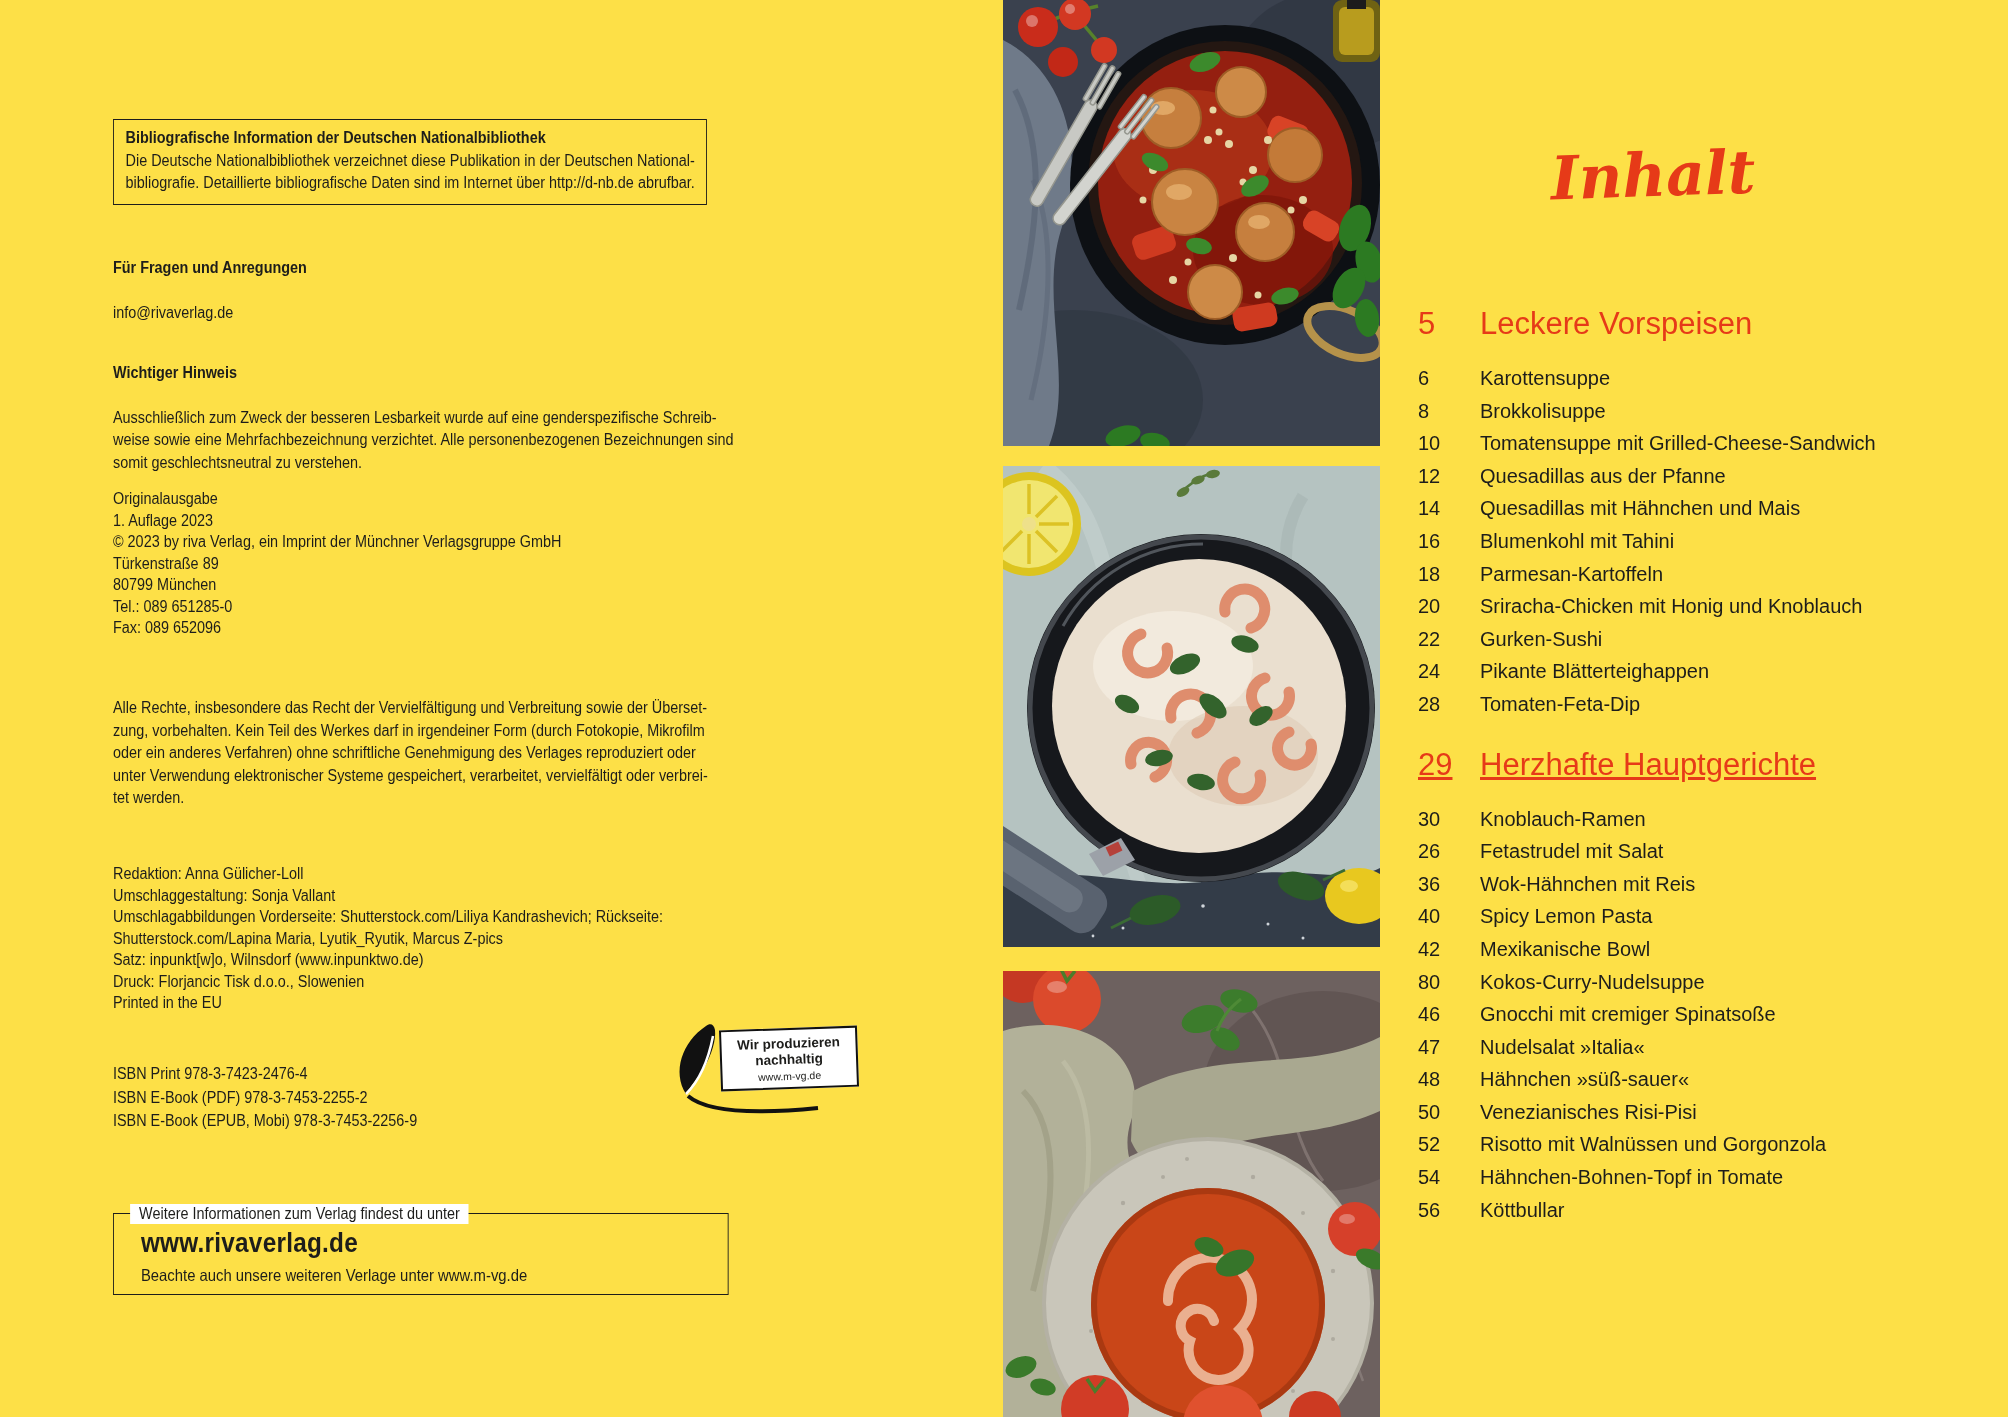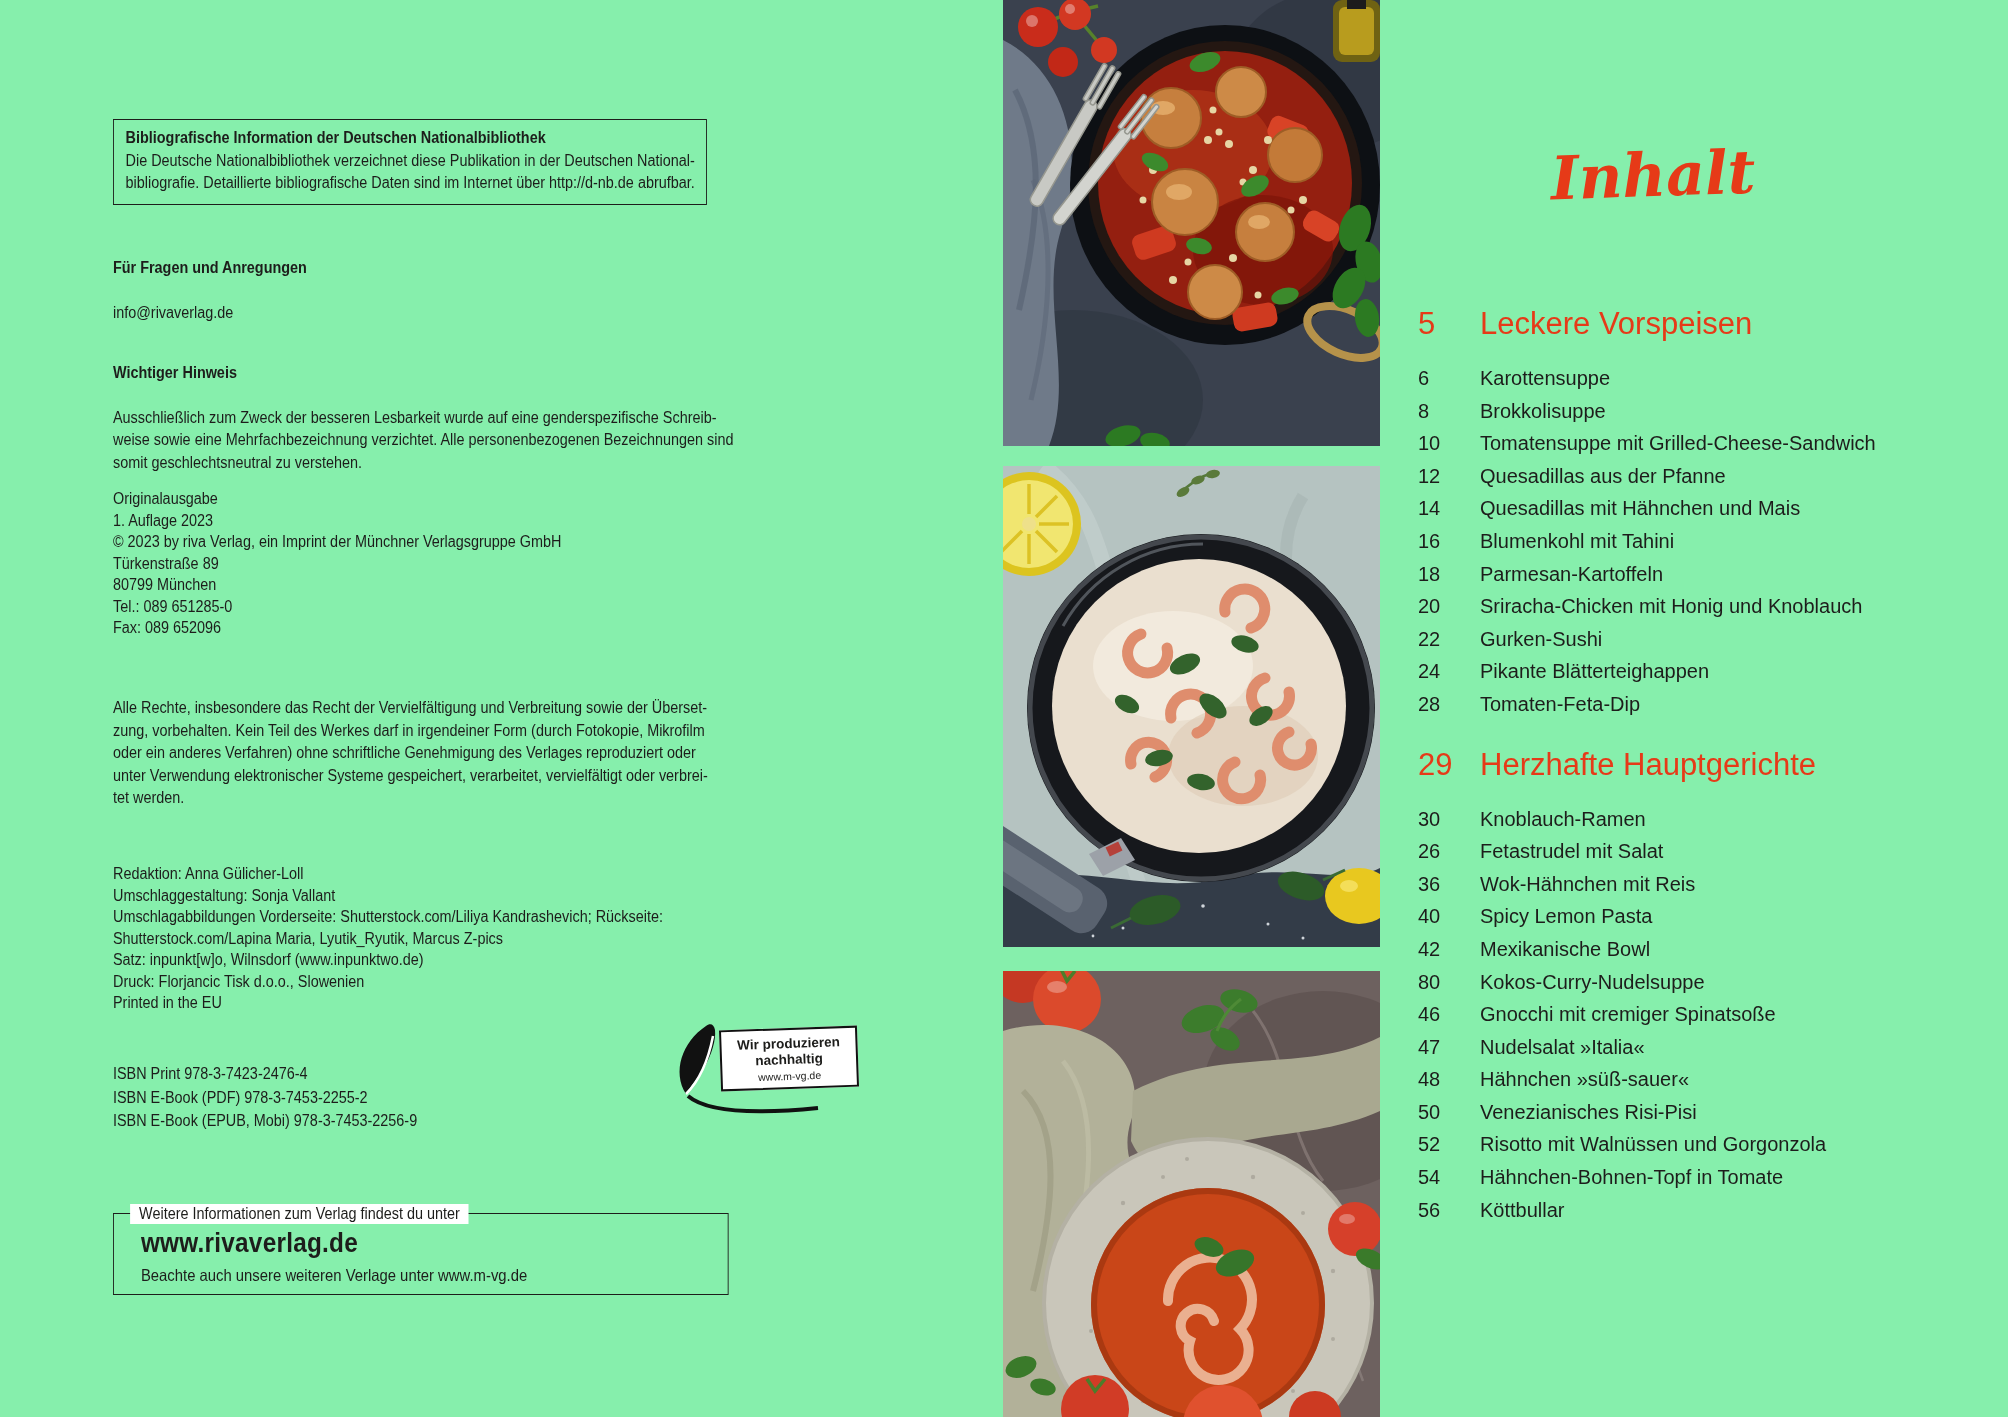--- a/index.html
+++ b/index.html
@@ -1,16 +1,16 @@
 <!DOCTYPE html>
 <html><head>
 <meta charset="utf-8">
 <style>
   html,body{margin:0;padding:0;background:#ffffff;}
-  .spread{position:relative;width:2008px;height:1417px;overflow:hidden;background:#86efac;
+  .spread{position:relative;width:2008px;height:1417px;overflow:hidden;background:#fde047;
           font-family:"Liberation Sans",sans-serif;color:#1d1d1b;}
 
   
   .left-copy{position:absolute;left:113px;top:0;width:860px;height:1417px;
              transform:scaleX(0.9);transform-origin:0 0;}
   .tblock{position:absolute;left:0;font-size:16px;line-height:22.5px;white-space:pre-line;}
   .tight{line-height:21.5px;}
   .btitle{font-weight:bold;}
   .info-box{position:absolute;left:0;top:119px;width:max-content;
             border:1.5px solid #1d1d1b;padding:7px 13px 9px;}
@@ -416,21 +416,21 @@
             <span class="num">24</span>
             <span class="lbl">Pikante Blätterteighappen</span>
           </div>
           <div class="toc-row">
             <span class="num">28</span>
             <span class="lbl">Tomaten-Feta-Dip</span>
           </div>
         </div>
       </section>
       <section class="toc-sec">
-        <div class="toc-head" style="color: rgb(230, 58, 24);">
+        <div class="toc-head" style="color: rgb(230, 58, 24); text-decoration: underline;">
           <span class="num">29</span>
           <span class="ttl">Herzhafte Hauptgerichte</span>
         </div>
         <div class="toc-items">
           <div class="toc-row">
             <span class="num">30</span>
             <span class="lbl">Knoblauch-Ramen</span>
           </div>
           <div class="toc-row">
             <span class="num">26</span>

